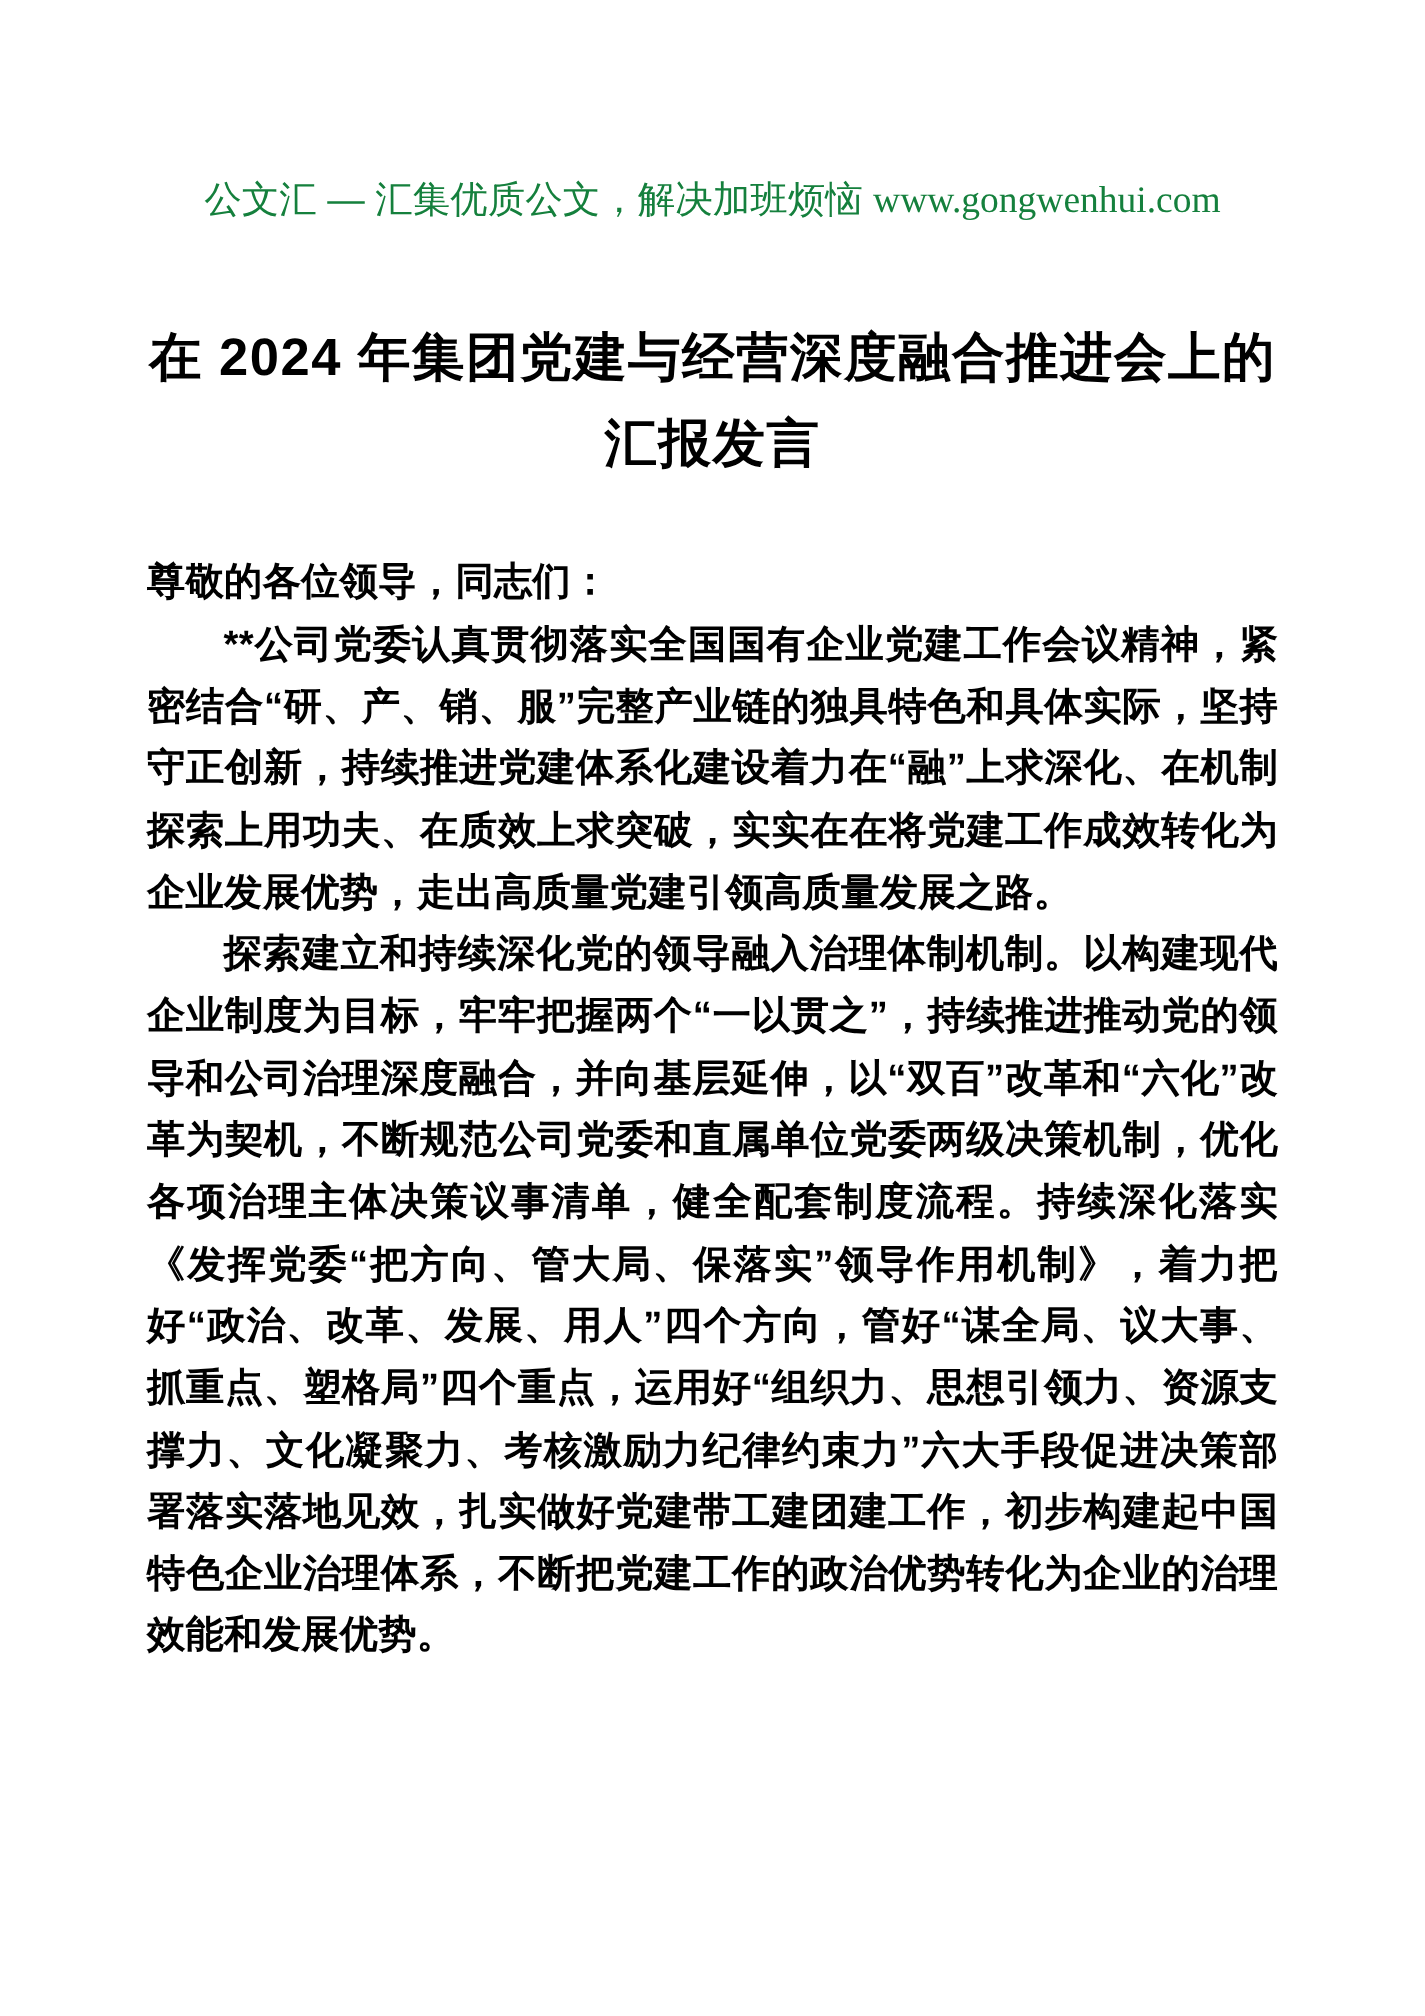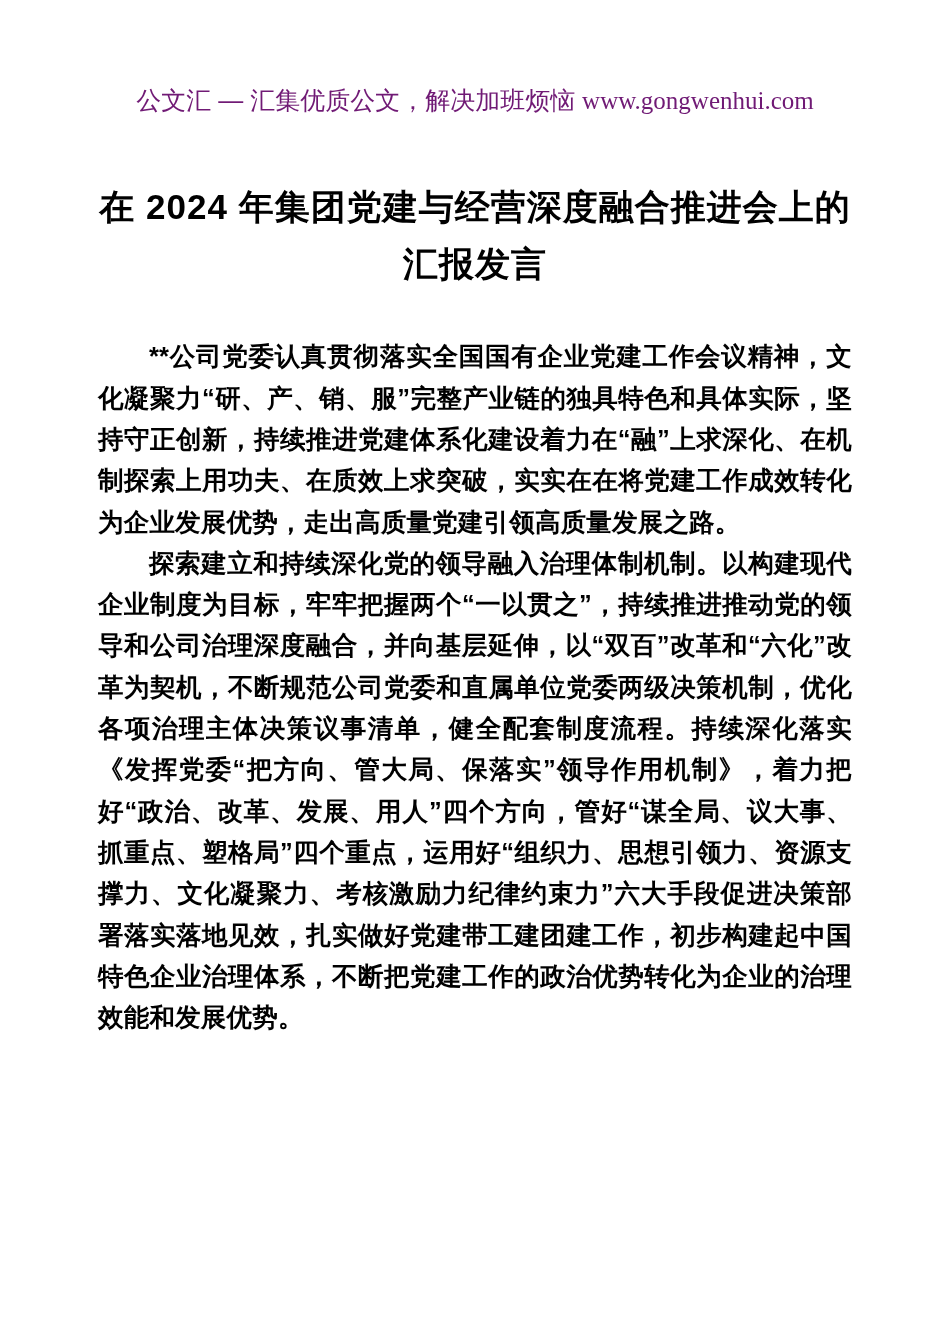--- a/index.html
+++ b/index.html
@@ -17,25 +17,25 @@
   }
   .page {
     width: 950px;
     height: 1344px;
     box-sizing: border-box;
     padding: 0 98px;
     position: relative;
   }
   .watermark {
     text-align: center;
-    color: #701a75;
+    color: #15803d;
     font-size: 25px;
     font-family: "Liberation Sans", "DejaVu Sans", sans-serif;
     letter-spacing: 0px;
-    padding-top: 84px;
+    padding-top: 116px;
     white-space: nowrap;
     font-weight: 500;
   }
   .watermark .wm-url {
     font-family: "Liberation Serif", "DejaVu Serif", serif;
   }
   .doc-title {
     text-align: center;
     font-size: 35px;
     font-weight: bold;
@@ -66,17 +66,18 @@
 
 <div class="page">
 
   <div class="watermark">
     <span>公文汇 — 汇集优质公文，解决加班烦恼 </span><span class="wm-url">www.gongwenhui.com</span>
   </div>
 
   <div class="doc-title">在 2024 年集团党建与经营深度融合推进会上的汇报发言</div>
 
   <div class="body-text">
-    <p class="indent2">**公司党委认真贯彻落实全国国有企业党建工作会议精神，文化凝聚力“研、产、销、服”完整产业链的独具特色和具体实际，坚持守正创新，持续推进党建体系化建设着力在“融”上求深化、在机制探索上用功夫、在质效上求突破，实实在在将党建工作成效转化为企业发展优势，走出高质量党建引领高质量发展之路。</p>
+    <p>尊敬的各位领导，同志们：</p>
+    <p class="indent2">**公司党委认真贯彻落实全国国有企业党建工作会议精神，紧密结合“研、产、销、服”完整产业链的独具特色和具体实际，坚持守正创新，持续推进党建体系化建设着力在“融”上求深化、在机制探索上用功夫、在质效上求突破，实实在在将党建工作成效转化为企业发展优势，走出高质量党建引领高质量发展之路。</p>
     <p class="indent2">探索建立和持续深化党的领导融入治理体制机制。以构建现代企业制度为目标，牢牢把握两个“一以贯之”，持续推进推动党的领导和公司治理深度融合，并向基层延伸，以“双百”改革和“六化”改革为契机，不断规范公司党委和直属单位党委两级决策机制，优化各项治理主体决策议事清单，健全配套制度流程。持续深化落实《发挥党委“把方向、管大局、保落实”领导作用机制》，着力把好“政治、改革、发展、用人”四个方向，管好“谋全局、议大事、抓重点、塑格局”四个重点，运用好“组织力、思想引领力、资源支撑力、文化凝聚力、考核激励力纪律约束力”六大手段促进决策部署落实落地见效，扎实做好党建带工建团建工作，初步构建起中国特色企业治理体系，不断把党建工作的政治优势转化为企业的治理效能和发展优势。</p>
   </div>
 
 </div>
 
 </body></html>

